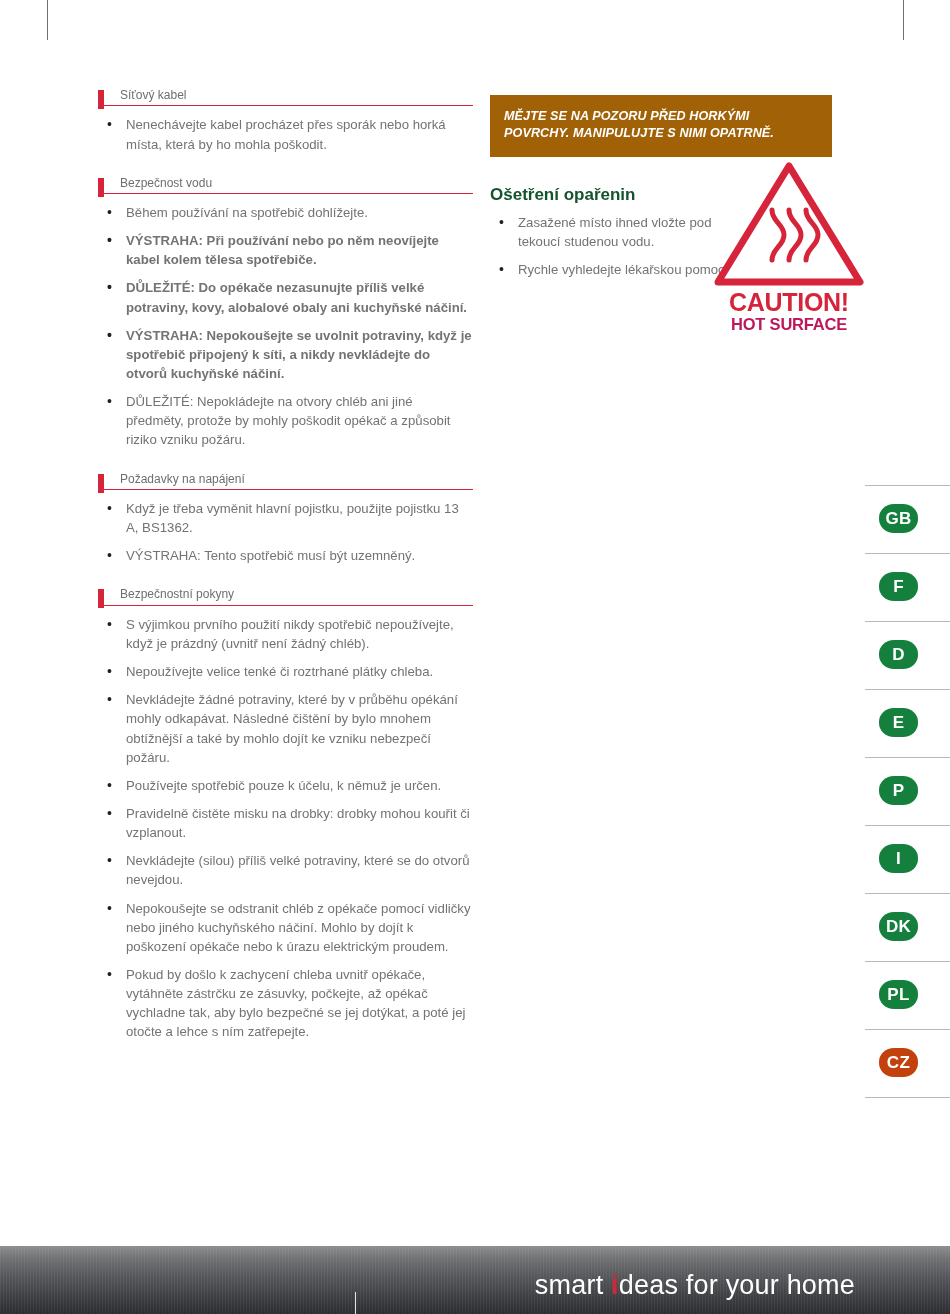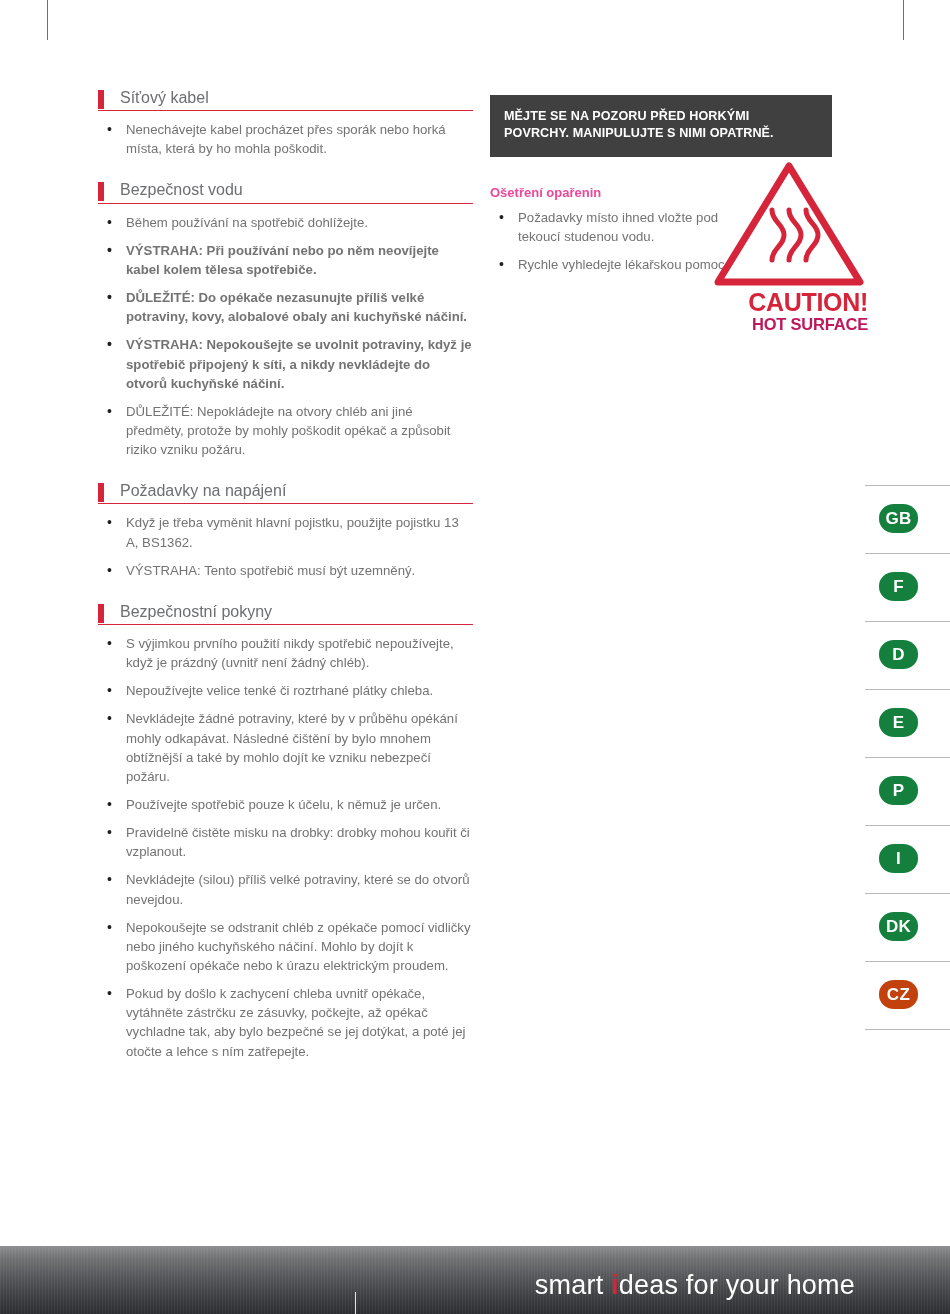--- a/index.html
+++ b/index.html
@@ -44,21 +44,21 @@
     left: 490px;
     top: 95px;
     width: 370px;
   }
 
   
   .sec-head {
     position: relative;
     padding-left: 22px;
     border-bottom: 1.5px solid #d6243a;
-    font-size: 16px;
+    font-size: 12px;
     color: #6d6e71;
     font-weight: normal;
     margin: 0 0 9px 0;
     padding-bottom: 3px;
     line-height: 1.2;
   }
   .sec-head::before {
     content: "";
     position: absolute;
     left: 0;
@@ -91,41 +91,42 @@
     top: -1px;
     font-size: 14px;
     color: #231f20;
   }
   ul.bul > li.bold {
     font-weight: bold;
   }
 
   
   .warn-banner {
-    background: #404040;
+    background: #a16207;
     color: #ffffff;
     font-weight: bold;
     font-size: 12.6px;
     line-height: 1.38;
     padding: 13px 14px 14px 14px;
     width: 342px;
     box-sizing: border-box;
     letter-spacing: 0.1px;
+    font-style: italic;
   }
 
   .treat-wrap {
     margin-top: 28px;
     position: relative;
     width: 370px;
   }
   .treat-title {
-    font-size: 13px;
+    font-size: 17px;
     font-weight: bold;
     margin: 0 0 8px 0;
-    color: #ec4899;
+    color: #14532d;
   }
   .treat-list {
     width: 250px;
   }
   .treat-list li {
     font-size: 11.4px;
     line-height: 1.35;
     margin-bottom: 7px;
     padding-left: 18px;
   }
@@ -133,21 +134,21 @@
     left: 4px;
     font-size: 12px;
   }
 
   
   .caution {
     position: absolute;
     right: -8px;
     top: -25px;
     width: 158px;
-    text-align: right;
+    text-align: center;
   }
   .caution svg { display: block; margin: 0 auto; }
   .caution-word {
     color: #d6243a;
     font-weight: bold;
     font-size: 25px;
     line-height: 1;
     letter-spacing: -0.3px;
     margin-top: 2px;
   }
@@ -276,21 +277,21 @@
       <li>Pokud by došlo k zachycení chleba uvnitř opékače, vytáhněte zástrčku ze zásuvky, počkejte, až opékač vychladne tak, aby bylo bezpečné se jej dotýkat, a poté jej otočte a lehce s ním zatřepejte.</li>
     </ul>
   </div>
 
   <div class="col-right">
     <div class="warn-banner">MĚJTE SE NA POZORU PŘED HORKÝMI POVRCHY. MANIPULUJTE S NIMI OPATRNĚ.</div>
 
     <div class="treat-wrap">
       <div class="treat-title">Ošetření opařenin</div>
       <ul class="bul treat-list">
-        <li>Požadavky místo ihned vložte pod tekoucí studenou vodu.</li>
+        <li>Zasažené místo ihned vložte pod tekoucí studenou vodu.</li>
         <li>Rychle vyhledejte lékařskou pomoc.</li>
       </ul>
 
       <div class="caution">
         <svg width="150" height="128" viewBox="0 0 150 128">
           <path d="M75 6 L146 122 L4 122 Z" fill="#ffffff" stroke="#d6243a" stroke-width="7" stroke-linejoin="round"></path>
           <path d="M58 100 c0 -12 12 -14 12 -25 c0 -11 -12 -13 -12 -25" fill="none" stroke="#d6243a" stroke-width="5" stroke-linecap="round"></path>
           <path d="M75 100 c0 -12 12 -14 12 -25 c0 -11 -12 -13 -12 -25" fill="none" stroke="#d6243a" stroke-width="5" stroke-linecap="round"></path>
           <path d="M92 100 c0 -12 12 -14 12 -25 c0 -11 -12 -13 -12 -25" fill="none" stroke="#d6243a" stroke-width="5" stroke-linecap="round"></path>
         </svg>
@@ -324,20 +325,24 @@
     <div class="lang-item">
       <div class="rule"></div>
       <div class="lang-badge">I</div>
     </div>
     <div class="lang-item">
       <div class="rule"></div>
       <div class="lang-badge">DK</div>
     </div>
     <div class="lang-item">
       <div class="rule"></div>
+      <div class="lang-badge">PL</div>
+    </div>
+    <div class="lang-item">
+      <div class="rule"></div>
       <div class="lang-badge active">CZ</div>
     </div>
     <div class="lang-item">
       <div class="rule"></div>
     </div>
   </div>
 
   <div class="footer">
     <div class="footer-tag"><span>smart </span><span class="accent">i</span><span>deas for your home</span></div>
     <div class="footer-crop"></div>

